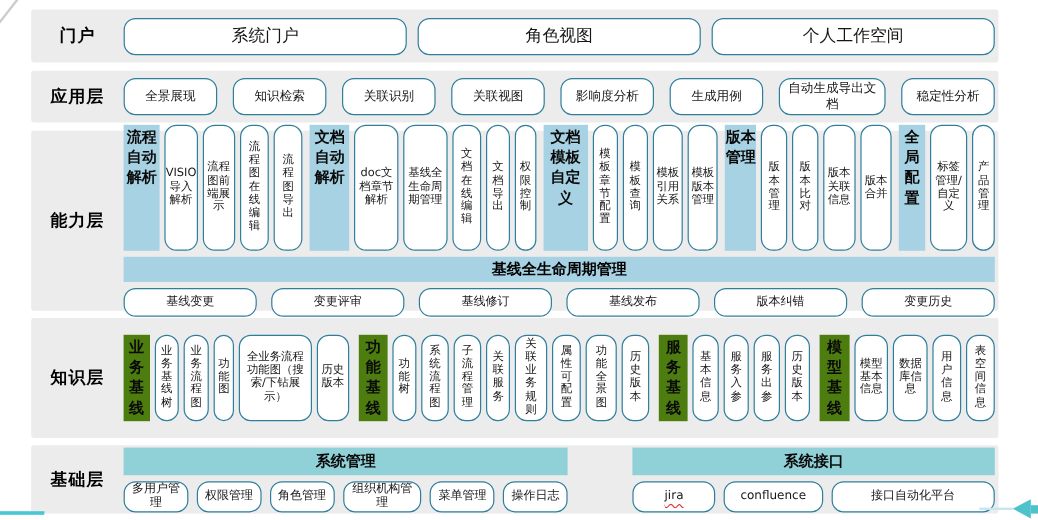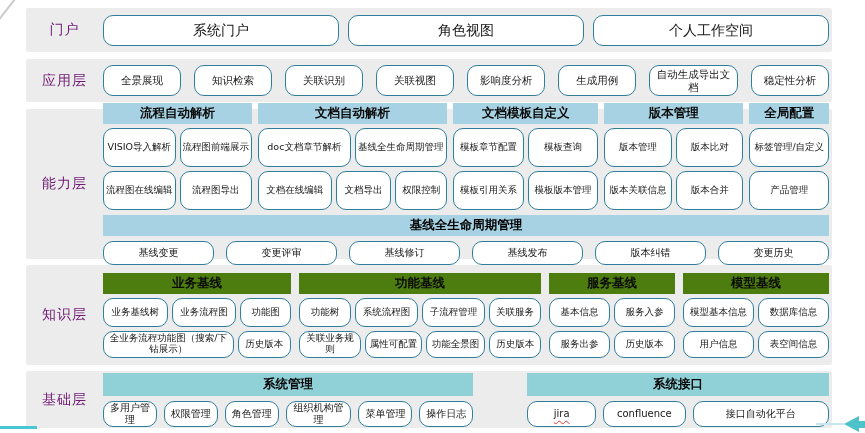--- a/index.html
+++ b/index.html
@@ -8,43 +8,43 @@
     position: relative; width: 865px; height: 433px;
     background: #ffffff; overflow: hidden;
     font-family: "DejaVu Sans", "Liberation Sans", sans-serif;
   }
   .band {
     position: absolute; left: 26px; width: 806px;
     background: #ececec; border-radius: 2px;
     display: flex; align-items: center;
   }
   .band-label {
-    flex: 0 0 77px; text-align: center; font-weight: normal;
-    font-size: 14px; color: #701a75; letter-spacing: 1px;
+    flex: 0 0 77px; text-align: center; font-weight: bold;
+    font-size: 14px; color: #000000; letter-spacing: 1px;
   }
   .content { flex: 1; min-width: 0; padding-right: 3px; }
   .box {
     background: #ffffff; border: 1.5px solid #2f7e9c; border-radius: 10px;
     display: flex; align-items: center; justify-content: center;
     text-align: center; color: #161616; line-height: 1.15; overflow: hidden;
   }
   .row { display: flex; min-width: 0; }
 
   #portal { top: 8px; height: 44px; }
   #portal .content { display: flex; gap: 9px; }
   #portal .box { flex: 1; height: 31px; font-size: 14px; }
 
   #application { top: 59px; height: 43px; }
   #application .content { display: flex; gap: 13px; }
   #application .box { flex: 1; height: 31px; font-size: 10.5px; padding: 0 2px; }
 
   #capability { top: 109px; height: 150px; }
   #capability .content { display: flex; flex-direction: column; gap: 5px; }
   .cap-groups { display: flex; gap: 6px; }
-  .grp { display: flex; flex-direction: column; gap: 4px; min-width: 0; }
+  .grp { display: flex; gap: 4px; min-width: 0; }
   .grp-h {
     background: #a7d2e3; font-weight: bold; font-size: 12.5px;
     text-align: center; padding: 2px 0; color: #0a0a0a;
   }
   .grp .row { gap: 4px; }
   .cap-box { flex: 1; font-size: 9.5px; padding: 13px 2px; }
   .cap-r1 .cap-box { min-height: 30px; }
   .cap-r2 .cap-box { min-height: 25px; }
   .baseline-h { background: #a7d2e3; font-weight: bold; font-size: 12.5px; text-align: center; padding: 2px 0; }
   .baseline-row { display: flex; gap: 12px; }

